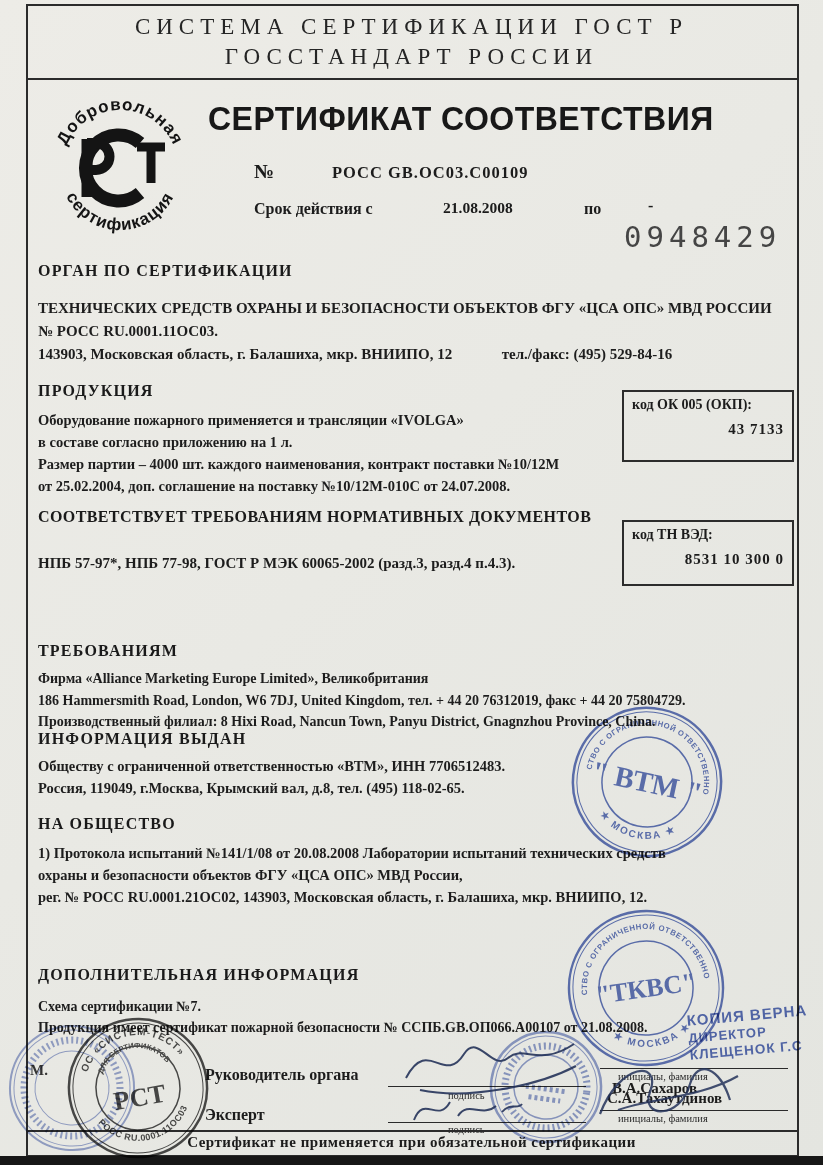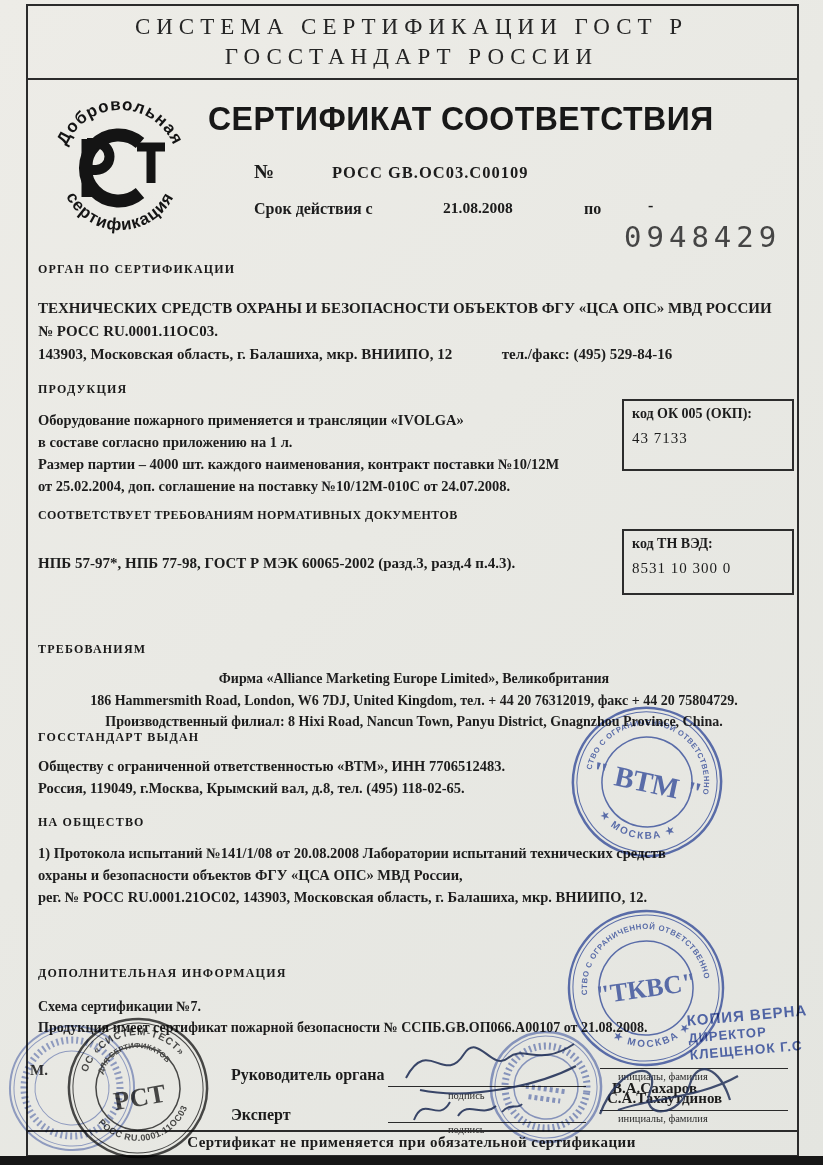--- a/index.html
+++ b/index.html
@@ -7,27 +7,27 @@
     position:relative; width:823px; height:1165px; overflow:hidden;
     background:linear-gradient(135deg,#edecE7 0%,#e9e9e4 45%,#e4e5e0 100%);
     font-family:"Liberation Serif", serif; color:#1c1c1c;
   }
   .abs { position:absolute; }
   .frame { position:absolute; left:26px; top:4px; right:24px; bottom:8px; border:2px solid #2b2b2b; }
   .divider { position:absolute; left:26px; right:24px; height:0; border-top:2px solid #2b2b2b; }
   .hdr-line { position:absolute; left:0; right:0; text-align:center; letter-spacing:6px; font-size:23px; color:#252525; font-weight:500; }
   .doc-title { position:absolute; left:208px; top:100px; font-family:"Liberation Sans",sans-serif; font-weight:bold; font-size:33px; transform:scaleX(.97); transform-origin:left; letter-spacing:.5px; color:#181818; }
   .b { font-weight:bold; }
-  .heading { position:absolute; font-size:12px; font-weight:bold; letter-spacing:1.2px; color:#1a1a1a; }
+  .heading { position:absolute; font-size:16px; font-weight:bold; letter-spacing:1.2px; color:#1a1a1a; }
   .body-text { position:absolute; font-size:14.5px; font-weight:bold; line-height:1.52; color:#1d1d1d; }
-  .code-box { position:absolute; left:622px; width:172px; border:2px solid #2c2c2c; padding:5px 8px 8px 8px; box-sizing:border-box;margin-top:9px; }
+  .code-box { position:absolute; left:622px; width:172px; border:2px solid #2c2c2c; padding:5px 8px 8px 8px; box-sizing:border-box; }
   .code-box .lbl { font-size:14px; font-weight:bold; }
-  .code-box .val { font-size:15px; font-weight:normal; text-align:left; margin-top:8px; letter-spacing:1px; }
+  .code-box .val { font-size:15px; font-weight:bold; text-align:right; margin-top:8px; letter-spacing:1px; }
   .blank-no { position:absolute; left:624px; top:220px; font-family:"DejaVu Sans Mono",monospace; font-size:29px; letter-spacing:5px; color:#454545; }
-  .sig-role { position:absolute; font-size:16px; font-weight:bold;padding-left:26px; }
+  .sig-role { position:absolute; font-size:16px; font-weight:bold; }
   .sig-line { position:absolute; height:0; border-bottom:1.5px solid #2a2a2a; }
   .sig-cap { position:absolute; font-size:10.5px; color:#2b2b2b; }
   .sig-name { position:absolute; font-size:15px; font-weight:bold; }
   .footer-note { position:absolute; left:0; right:0; top:1134px; text-align:center; font-size:15px; font-weight:bold; letter-spacing:.5px; }
   .scan-band { position:absolute; left:0; right:0; bottom:0; height:9px; background:#171717; }
   .stamp { position:absolute; mix-blend-mode:multiply; }
   .copy-stamp { position:absolute; left:688px; top:1006px; width:132px; transform:rotate(-5deg); color:#3b55ae; font-family:"Liberation Sans",sans-serif; font-weight:bold; opacity:.85; mix-blend-mode:multiply; }
   .copy-stamp div { letter-spacing:1px; }
   .seal-mark { position:absolute; left:30px; top:1062px; font-size:15px; font-weight:bold; color:#333; }
 </style>
@@ -100,27 +100,27 @@
   </div>
 
   <div class="heading" style="left:38px;top:508px;letter-spacing:.4px;">СООТВЕТСТВУЕТ ТРЕБОВАНИЯМ НОРМАТИВНЫХ ДОКУМЕНТОВ</div>
   <div class="code-box" style="top:520px;height:66px;">
     <div class="lbl">код ТН ВЭД:</div>
     <div class="val">8531 10 300 0</div>
   </div>
   <div class="body-text" style="left:38px;top:552px;width:578px;font-size:15px;">НПБ 57-97*, НПБ 77-98, ГОСТ Р МЭК 60065-2002 (разд.3, разд.4 п.4.3).</div>
 
   <div class="heading" style="left:38px;top:642px;">ТРЕБОВАНИЯМ</div>
-  <div class="body-text" style="left:38px;top:668px;width:752px;font-size:14px;line-height:1.55;text-align:center;">
+  <div class="body-text" style="left:38px;top:668px;width:752px;font-size:14px;line-height:1.55;">
     <div>Фирма «Alliance Marketing Europe Limited», Великобритания</div>
     <div>186 Hammersmith Road, London, W6 7DJ, United Kingdom, тел. + 44 20 76312019, факс + 44 20 75804729.</div>
     <div>Производственный филиал: 8 Hixi Road, Nancun Town, Panyu District, Gnagnzhou Province, China.</div>
   </div>
 
-  <div class="heading" style="left:38px;top:730px;">ГОССТАНДАРТ ВЫДАН</div>
+  <div class="heading" style="left:38px;top:730px;">ИНФОРМАЦИЯ ВЫДАН</div>
   <div class="body-text" style="left:38px;top:755px;width:752px;font-size:14.5px;">
     <div>Обществу с ограниченной ответственностью «ВТМ», ИНН 7706512483.</div>
     <div>Россия, 119049, г.Москва, Крымский вал, д.8, тел. (495) 118-02-65.</div>
   </div>
 
   <div class="heading" style="left:38px;top:815px;">НА ОБЩЕСТВО</div>
   <div class="body-text" style="left:38px;top:842px;width:748px;font-size:14.5px;">
     <div>1) Протокола испытаний №141/1/08 от 20.08.2008 Лаборатории испытаний технических средств</div>
     <div>охраны и безопасности объектов ФГУ «ЦСА ОПС» МВД России,</div>
     <div>рег. № РОСС RU.0001.21ОС02, 143903, Московская область, г. Балашиха, мкр. ВНИИПО, 12.</div>

